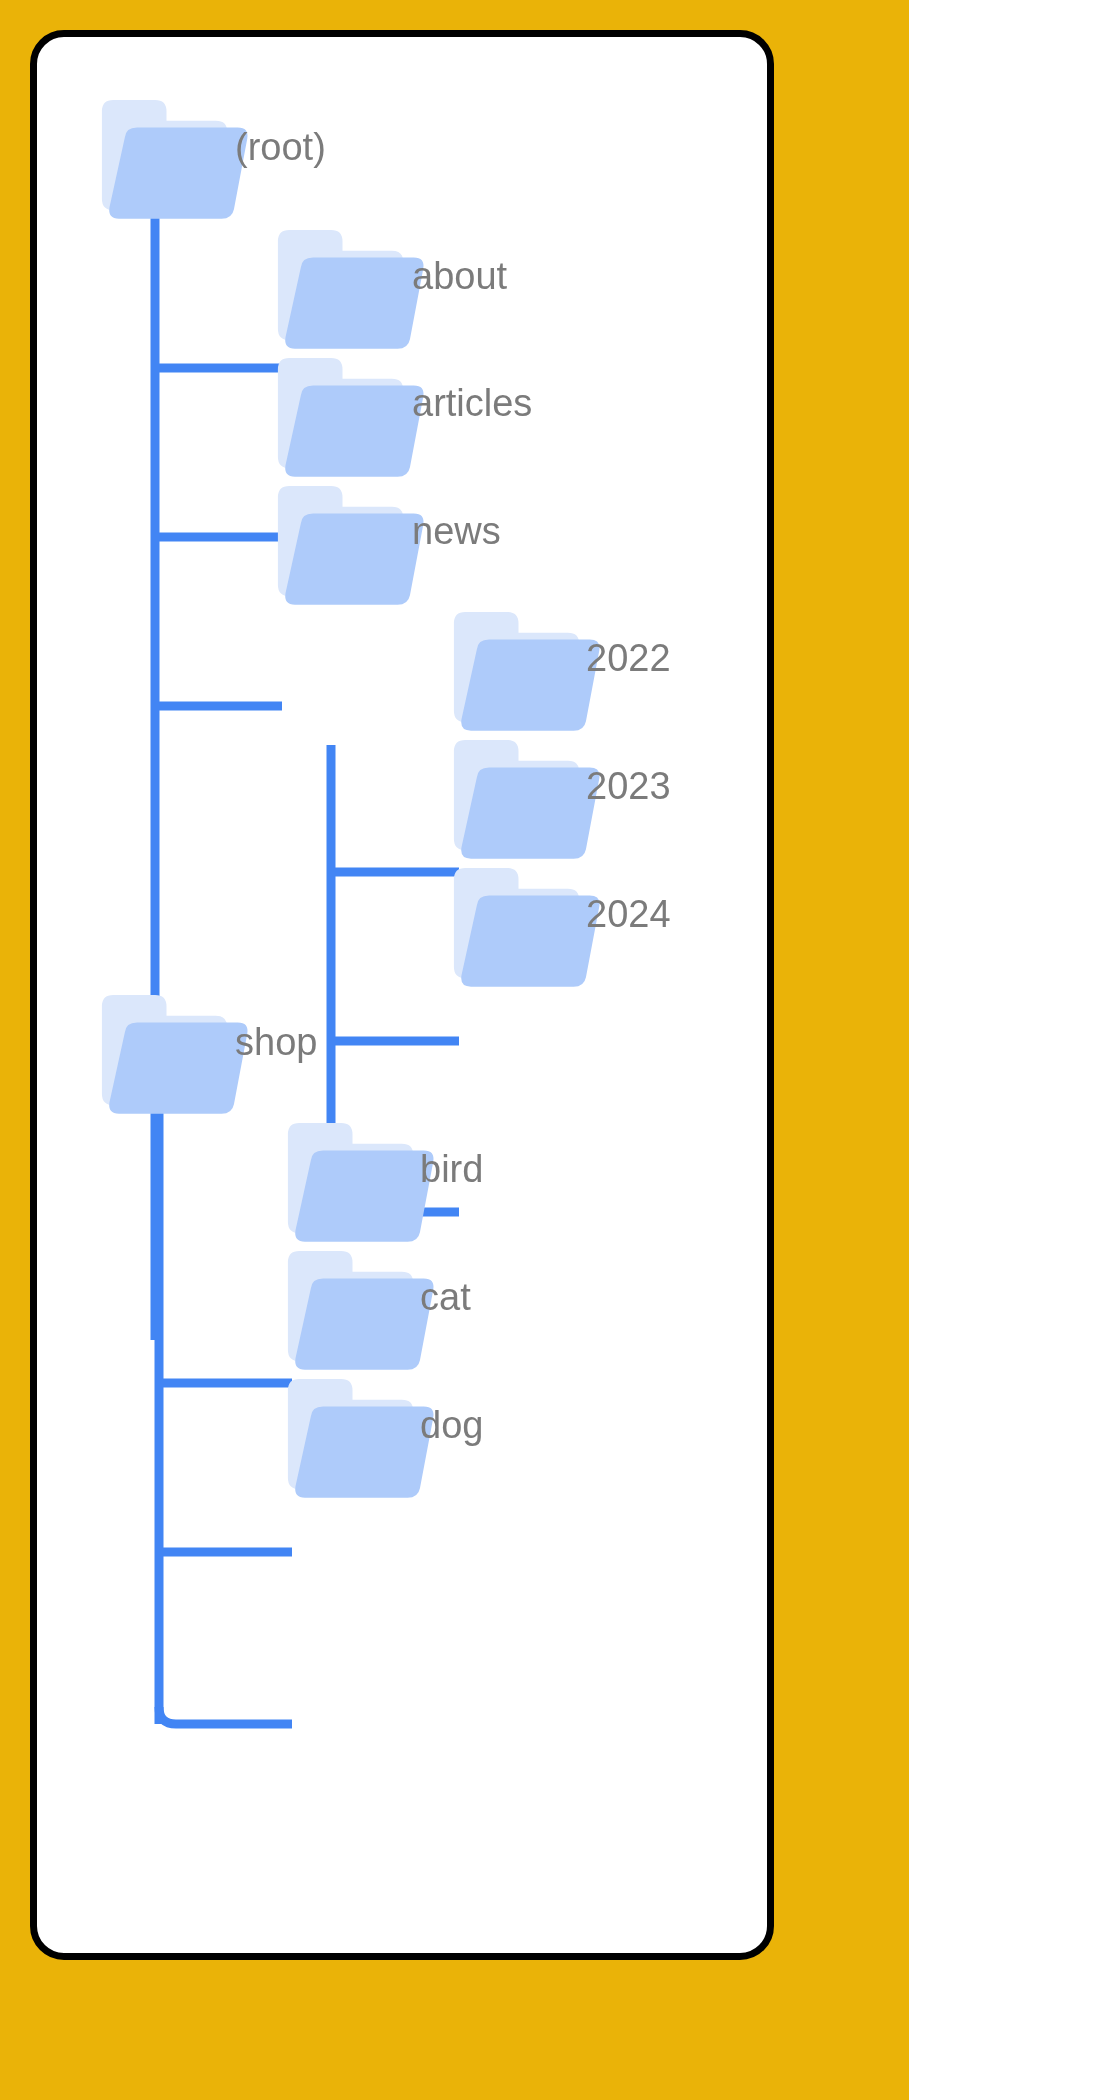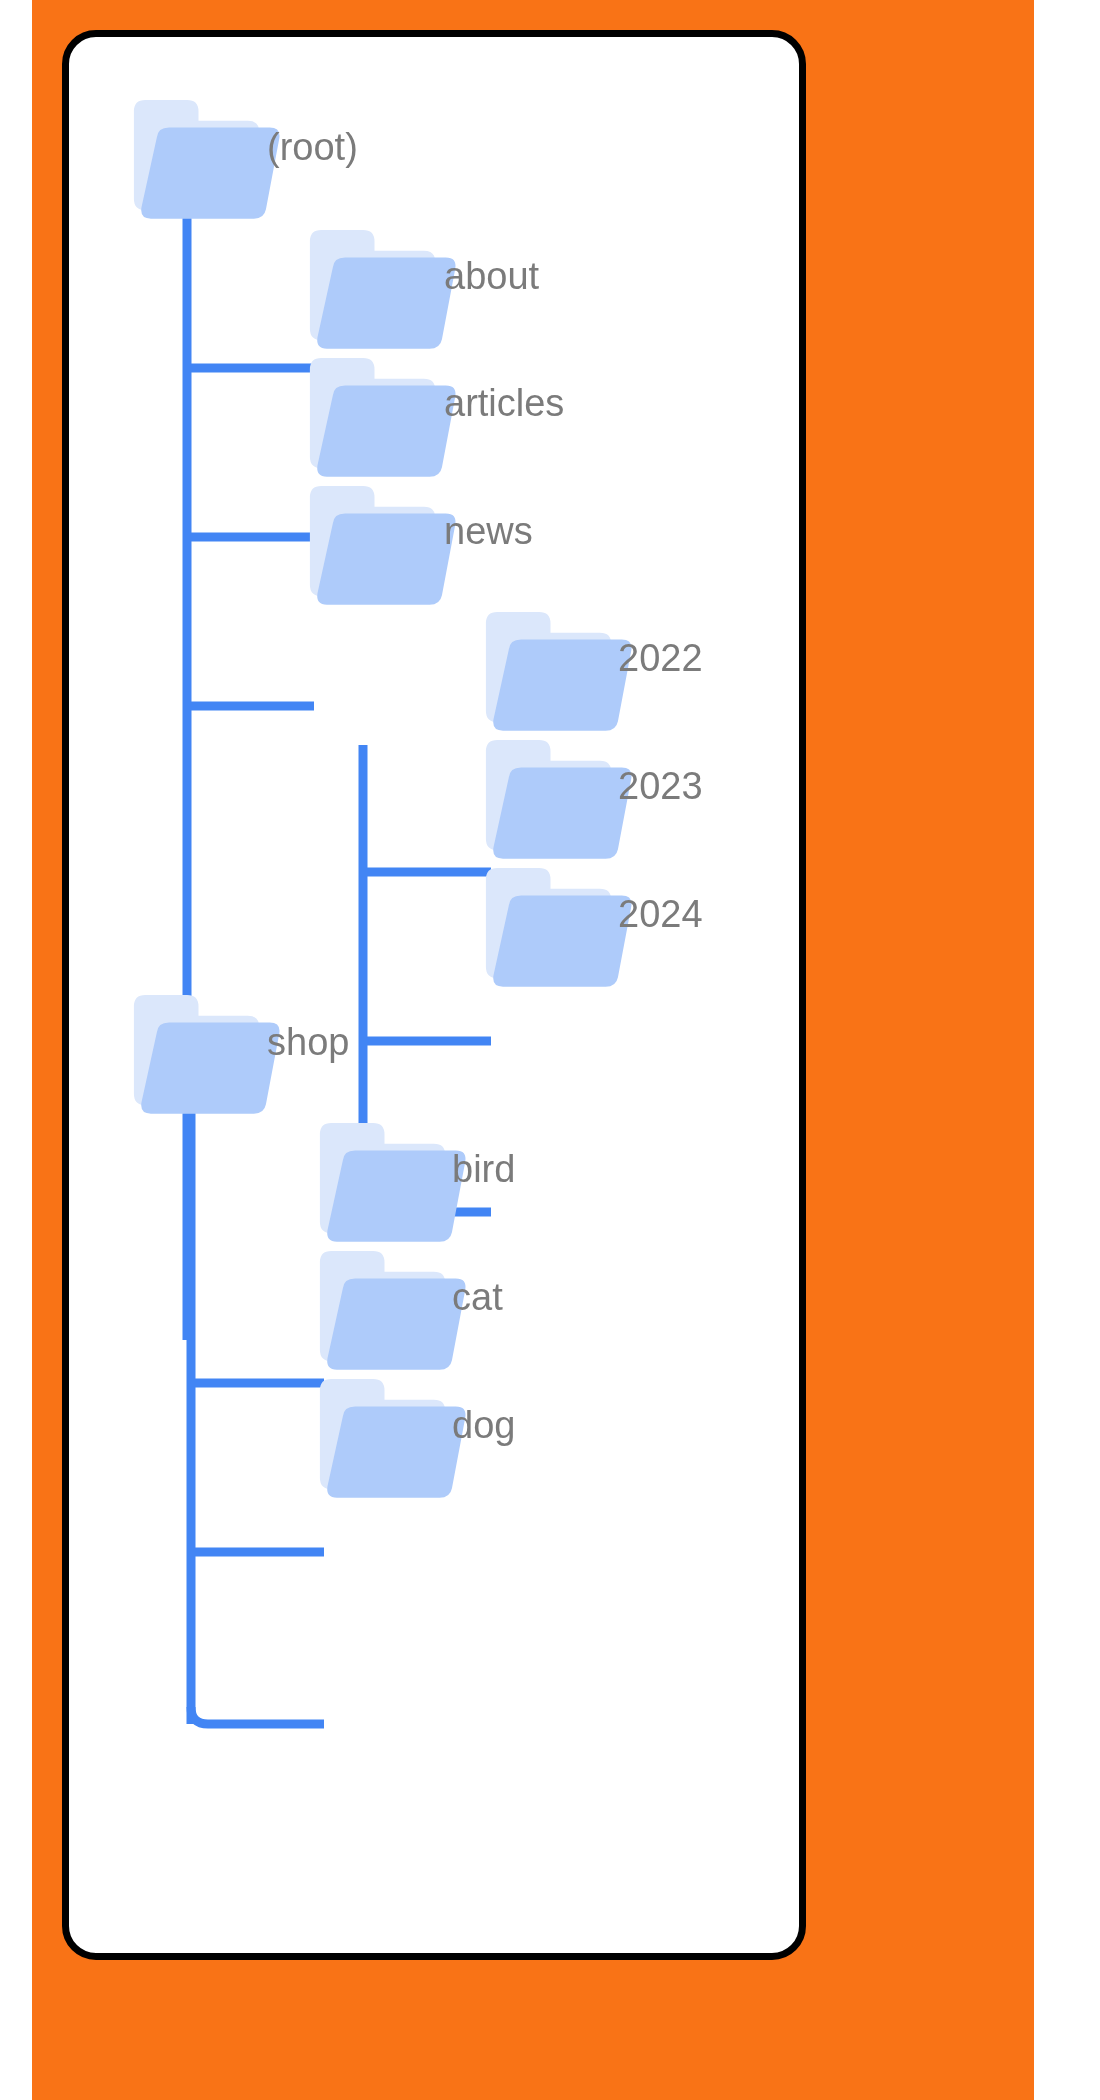--- a/index.html
+++ b/index.html
@@ -1,21 +1,21 @@
 <!DOCTYPE html>
 <html><head>
 <meta charset="utf-8">
 <style>
   html,body{margin:0;padding:0;background:#ffffff;}
   body{
     width:1100px;height:2100px;
     font-family:"Liberation Sans","DejaVu Sans",sans-serif;
     overflow:hidden;
   }
-  #stage{position:relative;width:1002px;height:2100px;background:#f97316;margin-left:32px;}
+  #stage{position:relative;width:909px;height:2100px;background:#eab308;}
   #card{
     position:absolute;
     left:30px;top:30px;
     width:744px;height:1930px;
     background:#ffffff;
     border:7px solid #000000;
     border-radius:34px;
     box-sizing:border-box;
   }
   #tree{position:absolute;left:0;top:0;width:1100px;height:2100px;}

